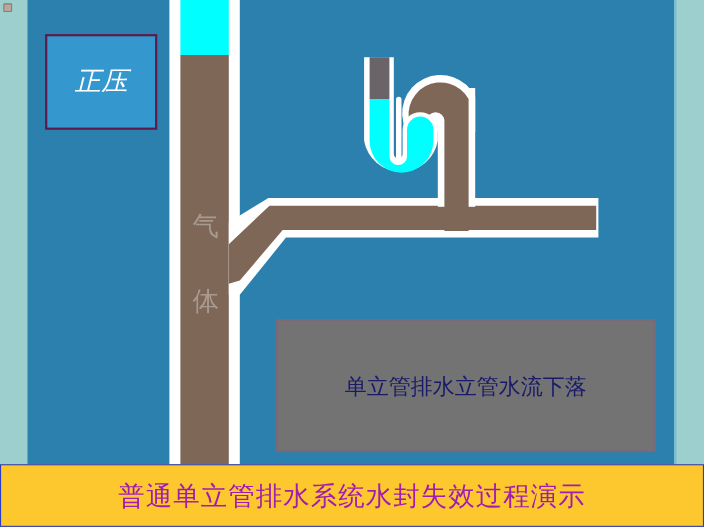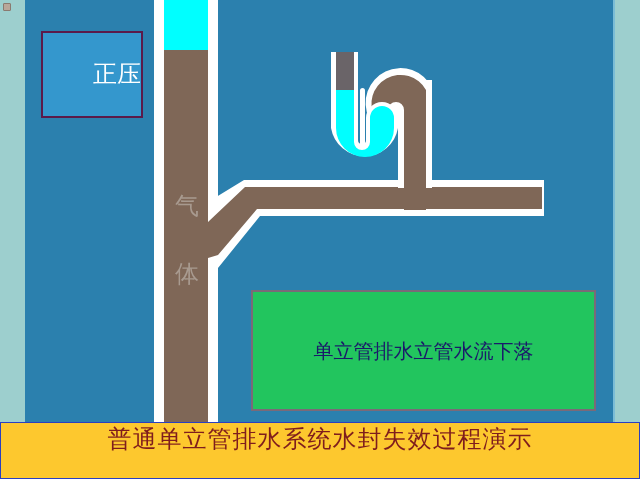--- a/index.html
+++ b/index.html
@@ -17,39 +17,39 @@
       background: #7bbdd6;
     }
     .app-icon {
       position: absolute; left: 3px; top: 3px; width: 6px; height: 6px;
       background: #b9a79a; border: 1px solid #8a7a70; border-radius: 1px;
     }
     .label-box {
       position: absolute; left: 41px; top: 31px; width: 98px; height: 83px;
       background: #3497cd; border: 2px solid #5b1a4a;
       color: #ffffff; font-size: 24px; line-height: 29px;
-      display: flex; align-items: flex-end; justify-content: center;
-      text-align: center; flex-direction: column;
+      display: flex; align-items: center; justify-content: center;
+      text-align: center; flex-direction: column; font-style: italic;
     }
     svg.diagram { position: absolute; left: 0; top: 0; }
     .gas-label {
       position: absolute; color: #a89a8f; font-size: 24px;
       left: 172px; width: 30px; text-align: center;
     }
     .info-box {
       position: absolute; left: 251px; top: 290px; width: 341px; height: 117px;
-      background: #22c55e; border: 2px solid #7a6a78;
+      background: #737373; border: 2px solid #7a6a78;
       color: #1a1a6a; font-size: 20px; line-height: 26px;
       display: flex; flex-direction: column; align-items: center; justify-content: center;
     }
     .title-banner {
       position: absolute; left: 0; top: 422px; width: 638px; height: 55px;
       background: #fdc82e; border: 1px solid #2a3fc0;
-      color: #7f1d1d; font-size: 24px;
-      display: flex; justify-content: center;
+      color: #a21caf; font-size: 24px;
+      display: flex; align-items: center; justify-content: center;
       letter-spacing: 1px;
     }
   </style>
 </head>
 <body>
 
 <div class="stage"></div>
 <div class="right-edge"></div>
 <div class="app-icon"></div>
 

